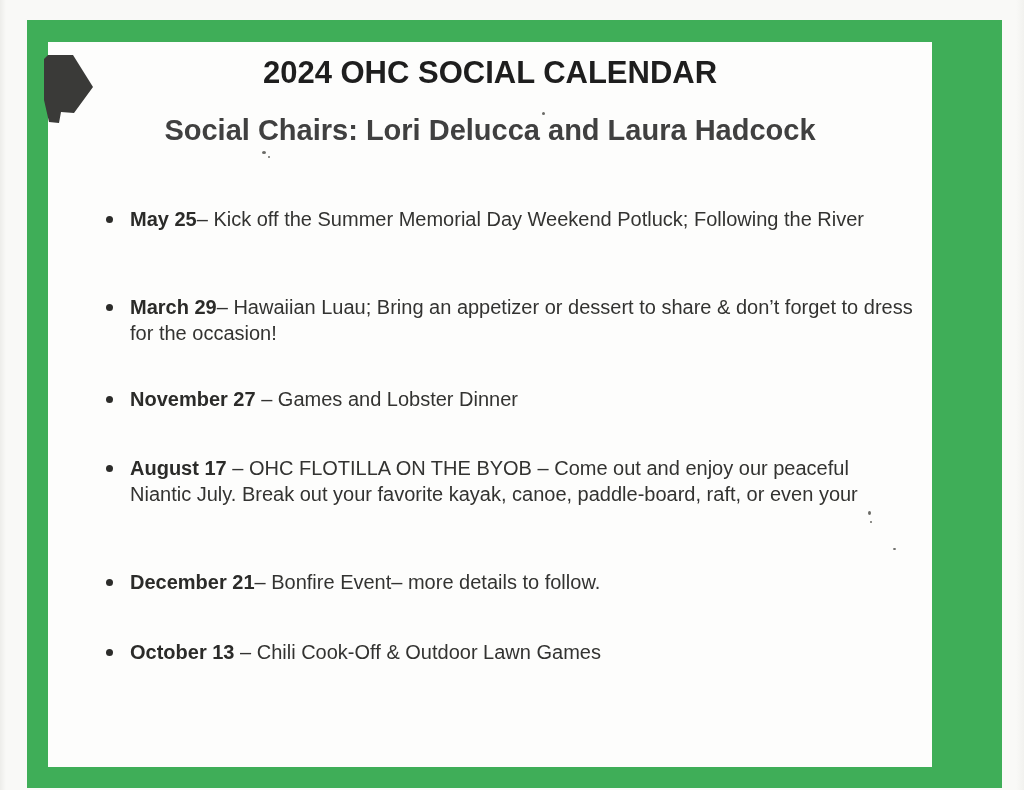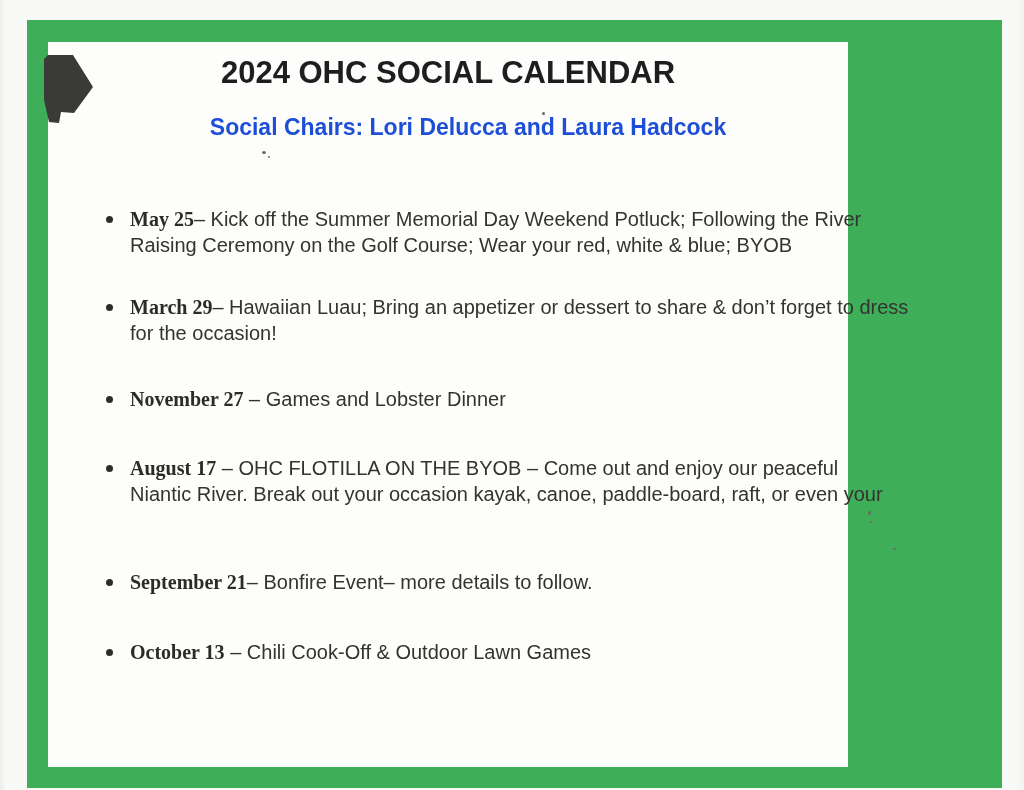--- a/index.html
+++ b/index.html
@@ -27,21 +27,21 @@
     width: 975px;
     height: 768px;
     background: #3fae58;
   }
 
   
   .page {
     position: absolute;
     left: 21px;
     top: 22px;
-    width: 800px;
+    width: 884px;
     height: 725px;
     background: #fdfdfc;
     padding-left: 33px;
   }
 
   .page-title {
     position: absolute;
     top: 13px;
     left: 0;
     width: 100%;
@@ -51,40 +51,39 @@
     letter-spacing: 0px;
     color: #1e1e1e;
   }
 
   .page-subtitle {
     position: absolute;
     top: 72px;
     left: 0;
     width: 100%;
     text-align: center;
-    font-size: 23px;
+    font-size: 29px;
     font-weight: bold;
-    color: #1d4ed8;
-    margin-left: 20px;
+    color: #404040;
   }
 
   ul.events {
     list-style: none;
   }
 
   .event {
     position: absolute;
     left: 82px;
     width: 830px;
     font-size: 20px;
     line-height: 26px;
     color: #333331;
   }
 
-  .event strong { color: #2b2b29; font-family: Liberation Serif, serif; }
+  .event strong { color: #2b2b29; }
 
   .event::before {
     content: "";
     position: absolute;
     left: -24px;
     top: 10px;
     width: 7px;
     height: 7px;
     border-radius: 50%;
     background: #2c2c2a;
@@ -121,25 +120,25 @@
 <div class="scan-bg">
 
   <div class="frame">
     <div class="page">
 
       <h1 class="page-title">2024 OHC SOCIAL CALENDAR</h1>
 
       <h2 class="page-subtitle">Social Chairs: Lori Delucca and Laura Hadcock</h2>
 
       <ul class="events">
-          <li class="event"><strong>May 25</strong><span>– Kick off the Summer Memorial Day Weekend Potluck; Following the River</span><br><span>Raising Ceremony on the Golf Course; Wear your red, white &amp; blue; BYOB</span></li>
+          <li class="event"><strong>May 25</strong><span>– Kick off the Summer Memorial Day Weekend Potluck; Following the River</span><br></li>
           <li class="event"><strong>March 29</strong><span>– Hawaiian Luau; Bring an appetizer or dessert to share &amp; don’t forget to dress</span><br><span>for the occasion!</span></li>
           <li class="event"><strong>November 27</strong><span> – Games and Lobster Dinner</span></li>
-          <li class="event"><strong>August 17</strong><span> – OHC FLOTILLA ON THE BYOB – Come out and enjoy our peaceful</span><br><span>Niantic River. Break out your occasion kayak, canoe, paddle-board, raft, or even your</span><br></li>
-          <li class="event"><strong>September 21</strong><span>– Bonfire Event– more details to follow.</span></li>
+          <li class="event"><strong>August 17</strong><span> – OHC FLOTILLA ON THE BYOB – Come out and enjoy our peaceful</span><br><span>Niantic July. Break out your favorite kayak, canoe, paddle-board, raft, or even your</span><br></li>
+          <li class="event"><strong>December 21</strong><span>– Bonfire Event– more details to follow.</span></li>
           <li class="event"><strong>October 13</strong><span> – Chili Cook-Off &amp; Outdoor Lawn Games</span></li>
         </ul>
 
     </div>
   </div>
 
   <svg class="clip-mark" width="56" height="76" viewBox="0 0 56 76">
     <polygon points="8,5 33,5 53,37 34,63 21,62 19,73 9,72 4,50 4,9" fill="#3a3a38"></polygon>
   </svg>
 

